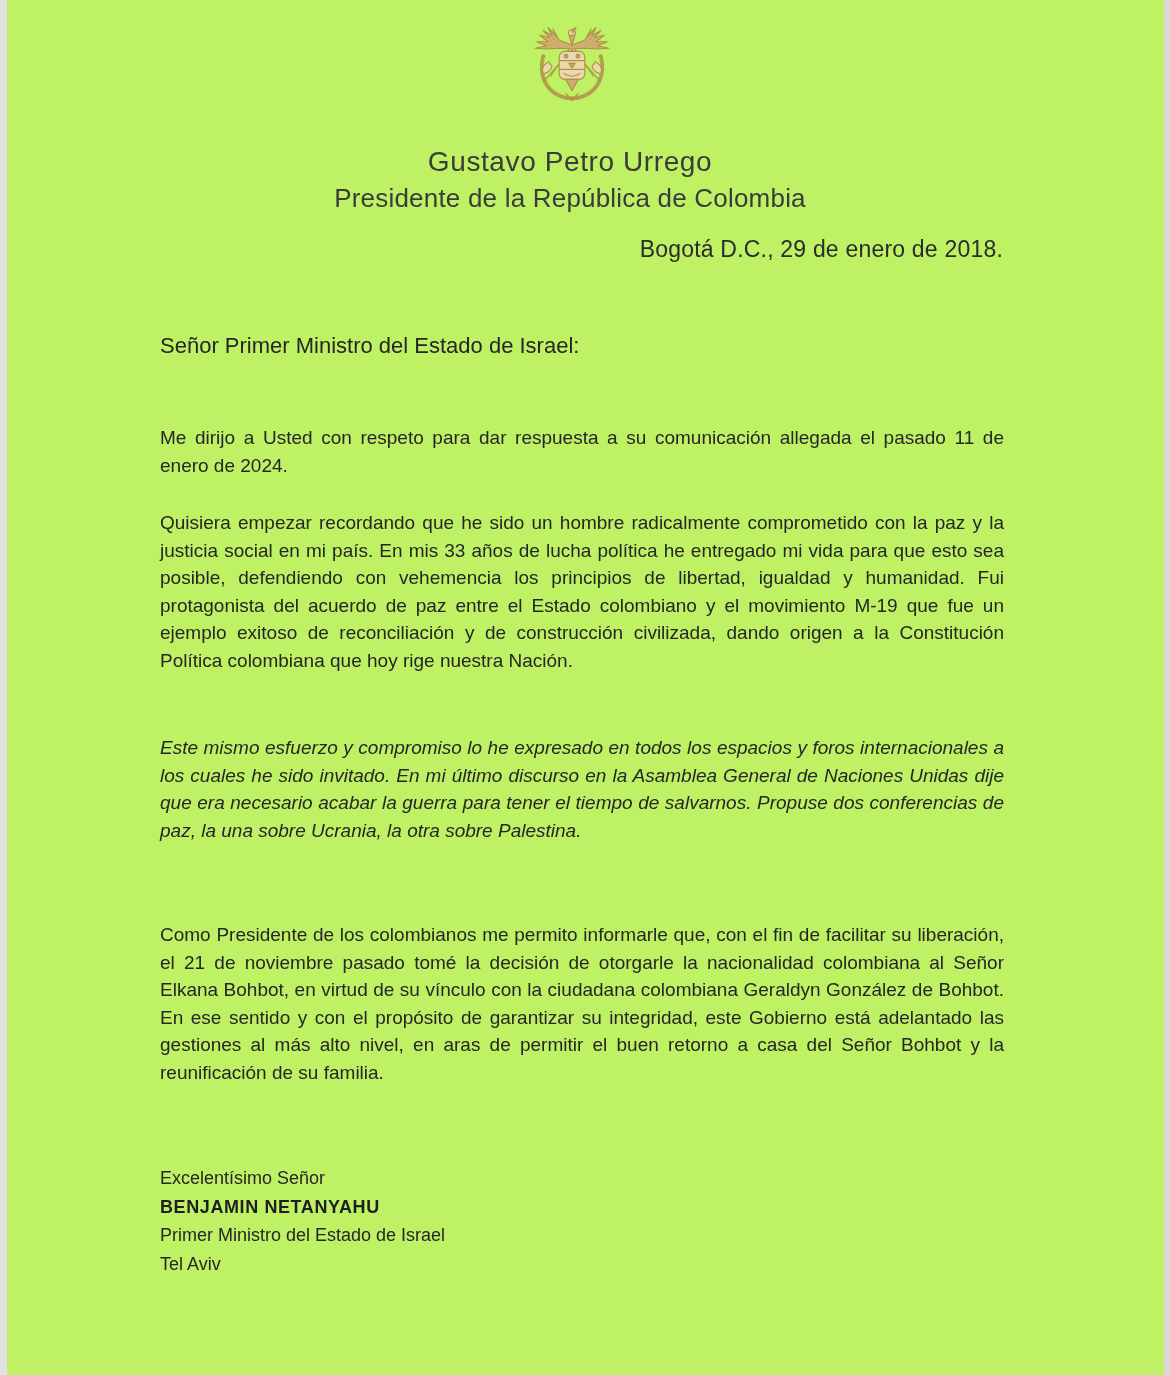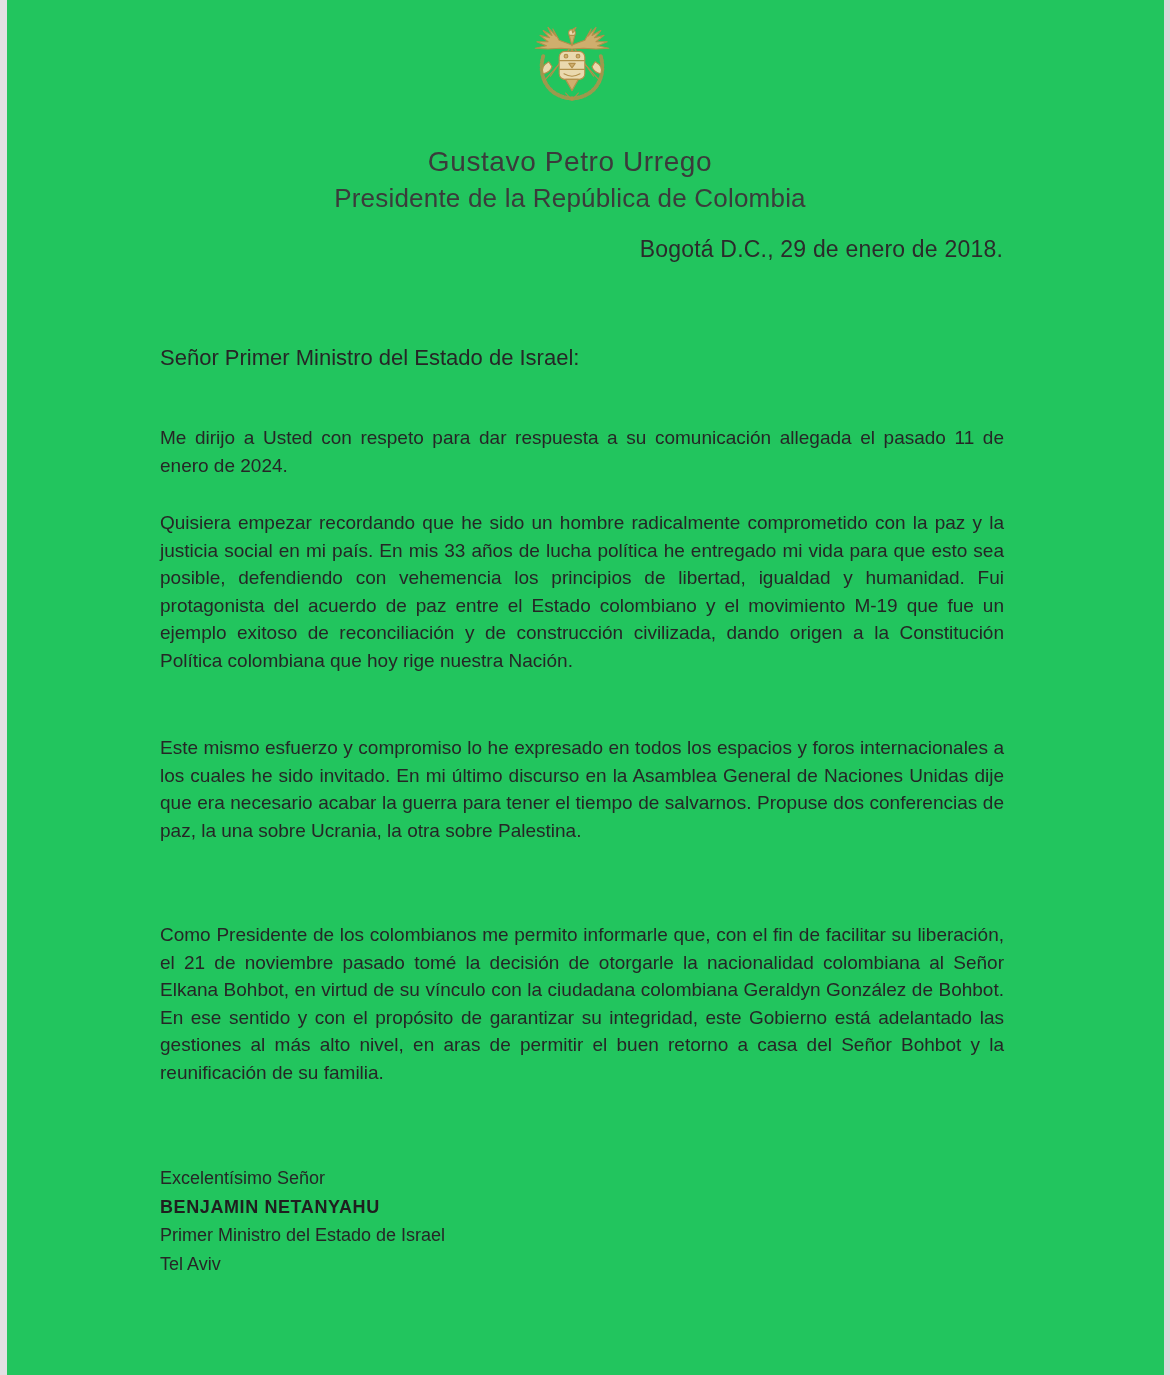--- a/index.html
+++ b/index.html
@@ -6,21 +6,21 @@
   html, body { background: #ffffff; }
   body {
     width: 1170px; height: 1375px;
     font-family: "Liberation Sans", sans-serif;
     position: relative;
     overflow: hidden;
   }
   .page {
     position: relative;
     width: 1170px; height: 1375px;
-    background: #22c55e;
+    background: #bef264;
   }
   .edge-strip-left {
     position: absolute; left: 0; top: 0;
     width: 7px; height: 100%;
     background: #e1e1e3;
   }
   .edge-strip-right {
     position: absolute; right: 0; top: 0;
     width: 6px; height: 100%;
     background: #d9d9db;
@@ -41,32 +41,32 @@
     width: 1140px; text-align: center;
     font-size: 26px; color: #3b3b3b;
     letter-spacing: 0.2px;
   }
   .dateline {
     position: absolute; top: 236px; right: 167px;
     font-size: 23px; color: #2b2b2b;
     letter-spacing: 0.2px;
   }
   .salutation {
-    position: absolute; left: 160px; top: 345px;
+    position: absolute; left: 160px; top: 333px;
     font-size: 22px; color: #262626;
   }
   .para {
     position: absolute; left: 160px; width: 844px;
     font-size: 19px; line-height: 27.5px;
     color: #262626;
     text-align: justify;
   }
   #para-1 { top: 424px; }
   #para-2 { top: 509px; }
-  #para-3 { top: 734px; }
+  #para-3 { top: 734px; font-style: italic; }
   #para-4 { top: 893px; margin-top: 28px; }
   .closing {
     position: absolute; left: 160px; top: 1164px;
     font-size: 18px; line-height: 28.5px;
     color: #262626;
   }
   .closing .recipient-name {
     font-weight: bold;
     letter-spacing: 0.6px;
     color: #1f1f1f;

